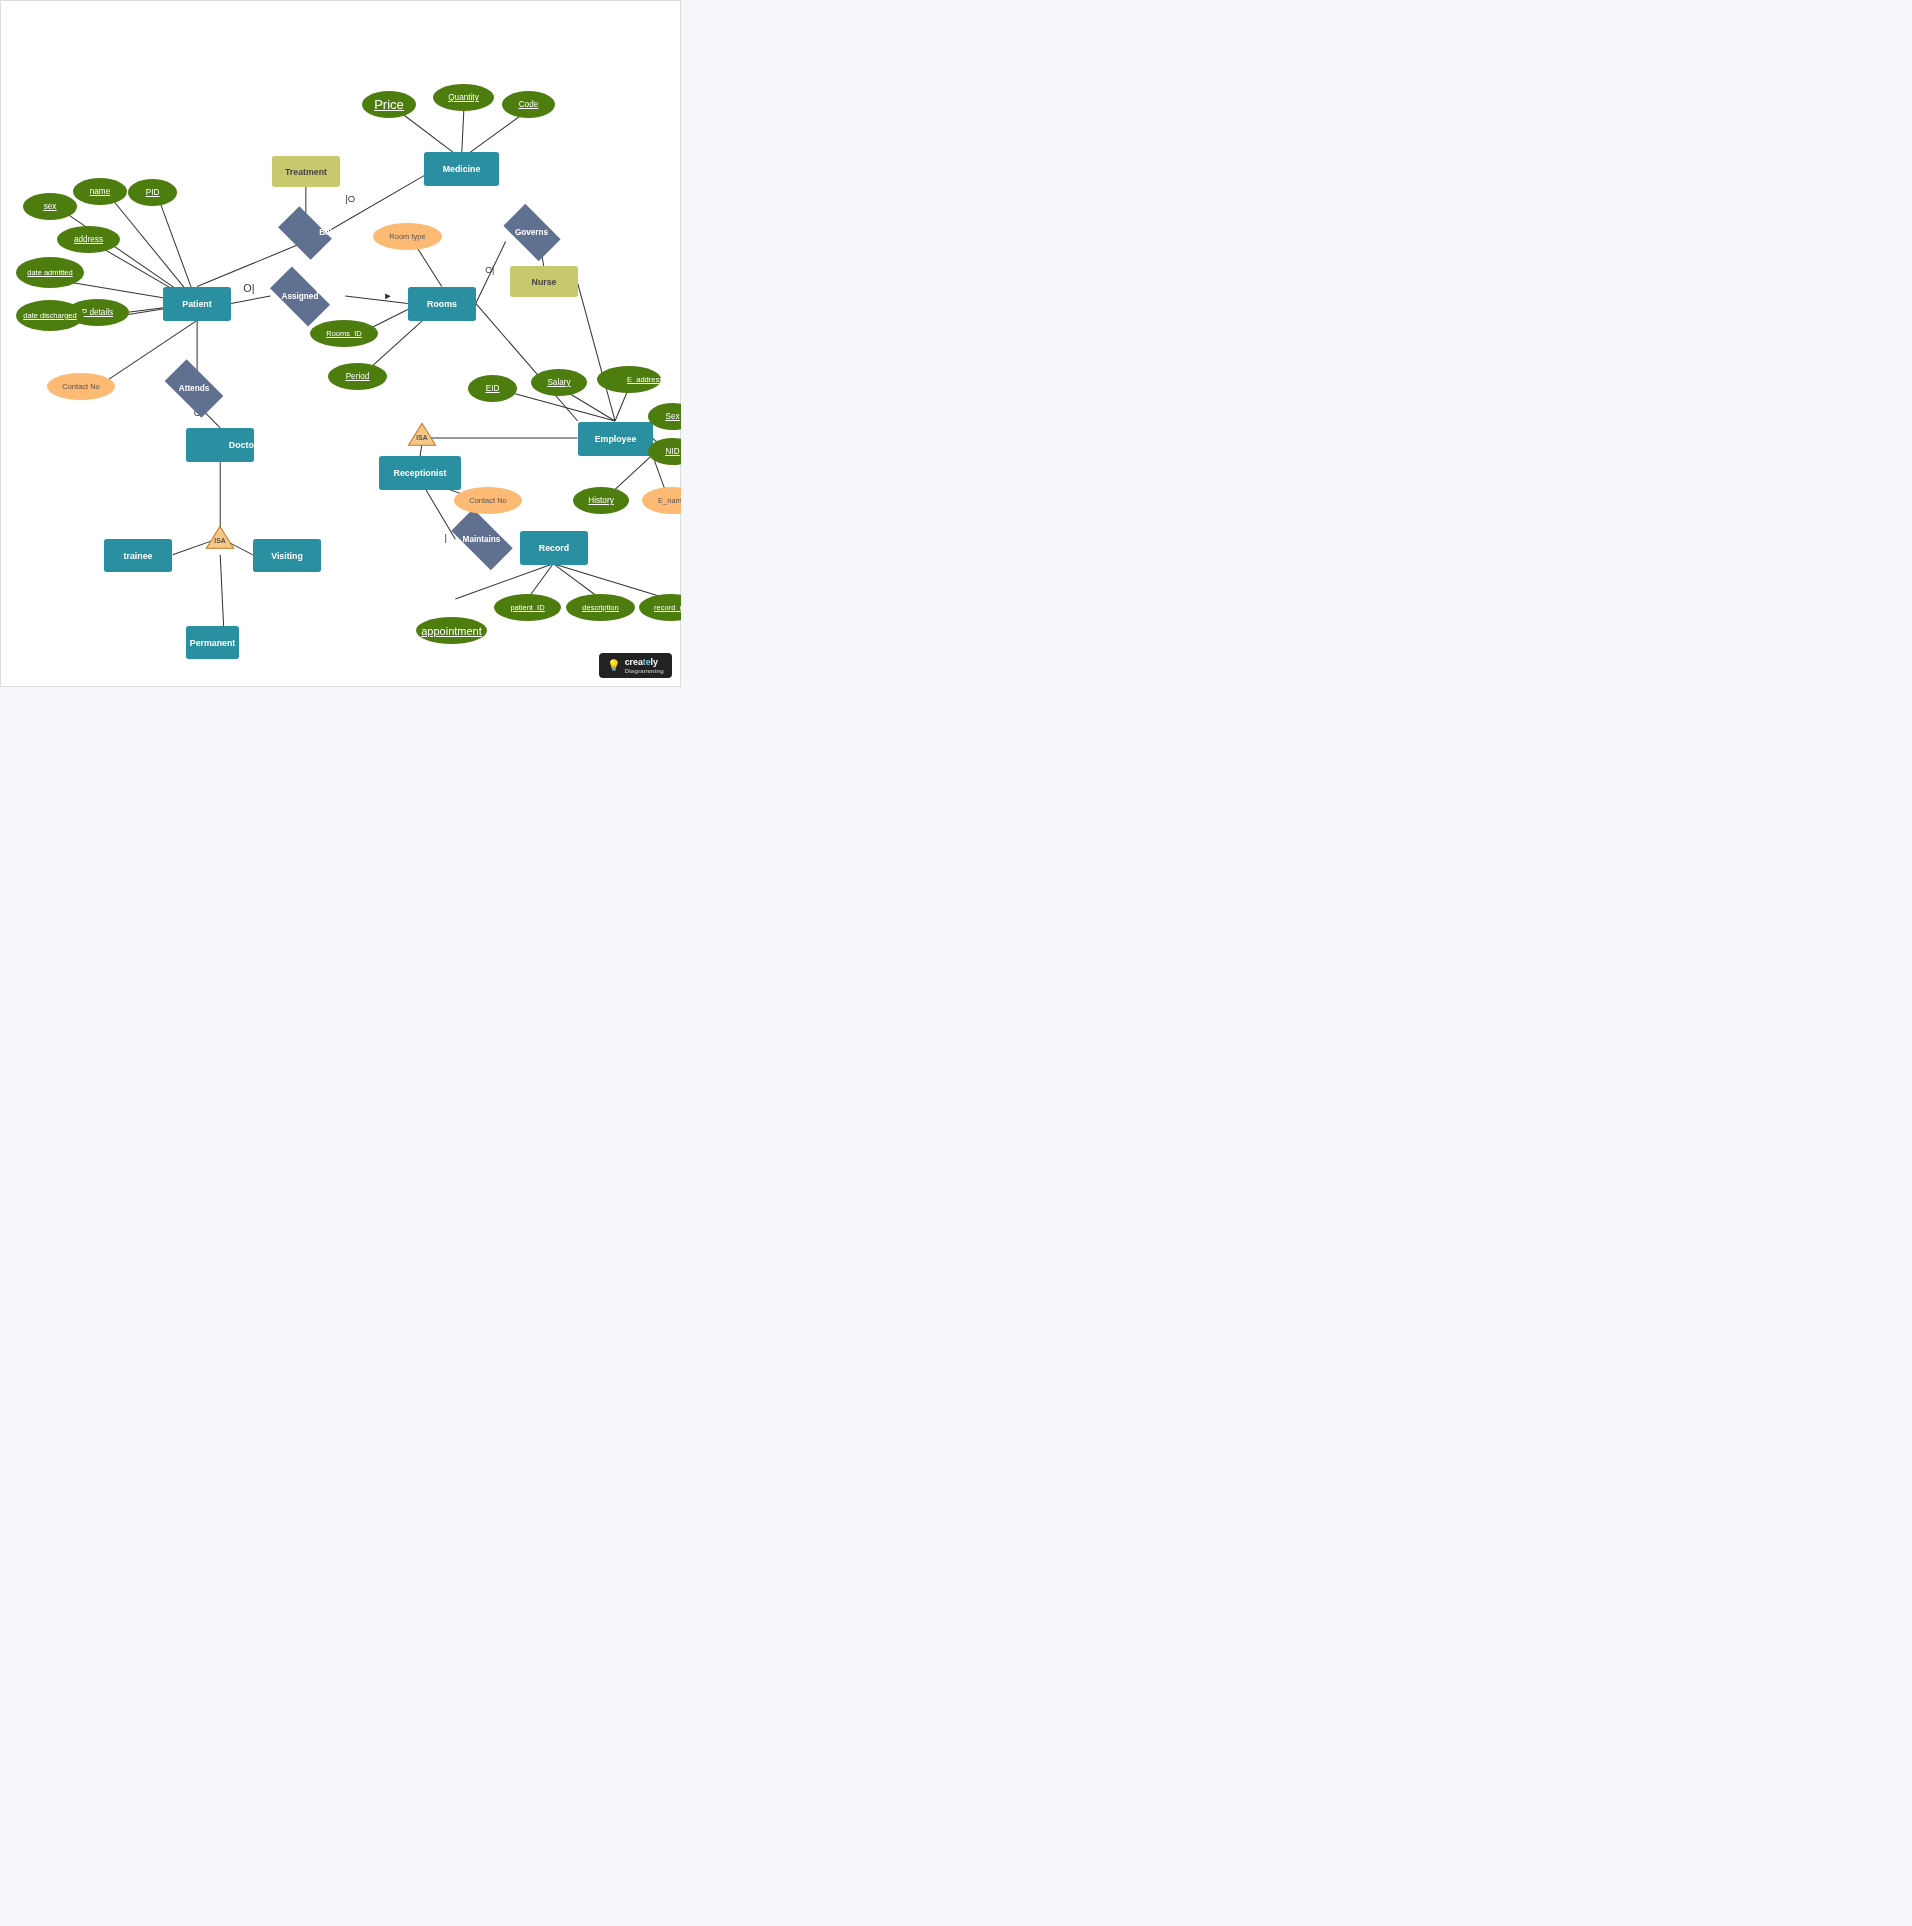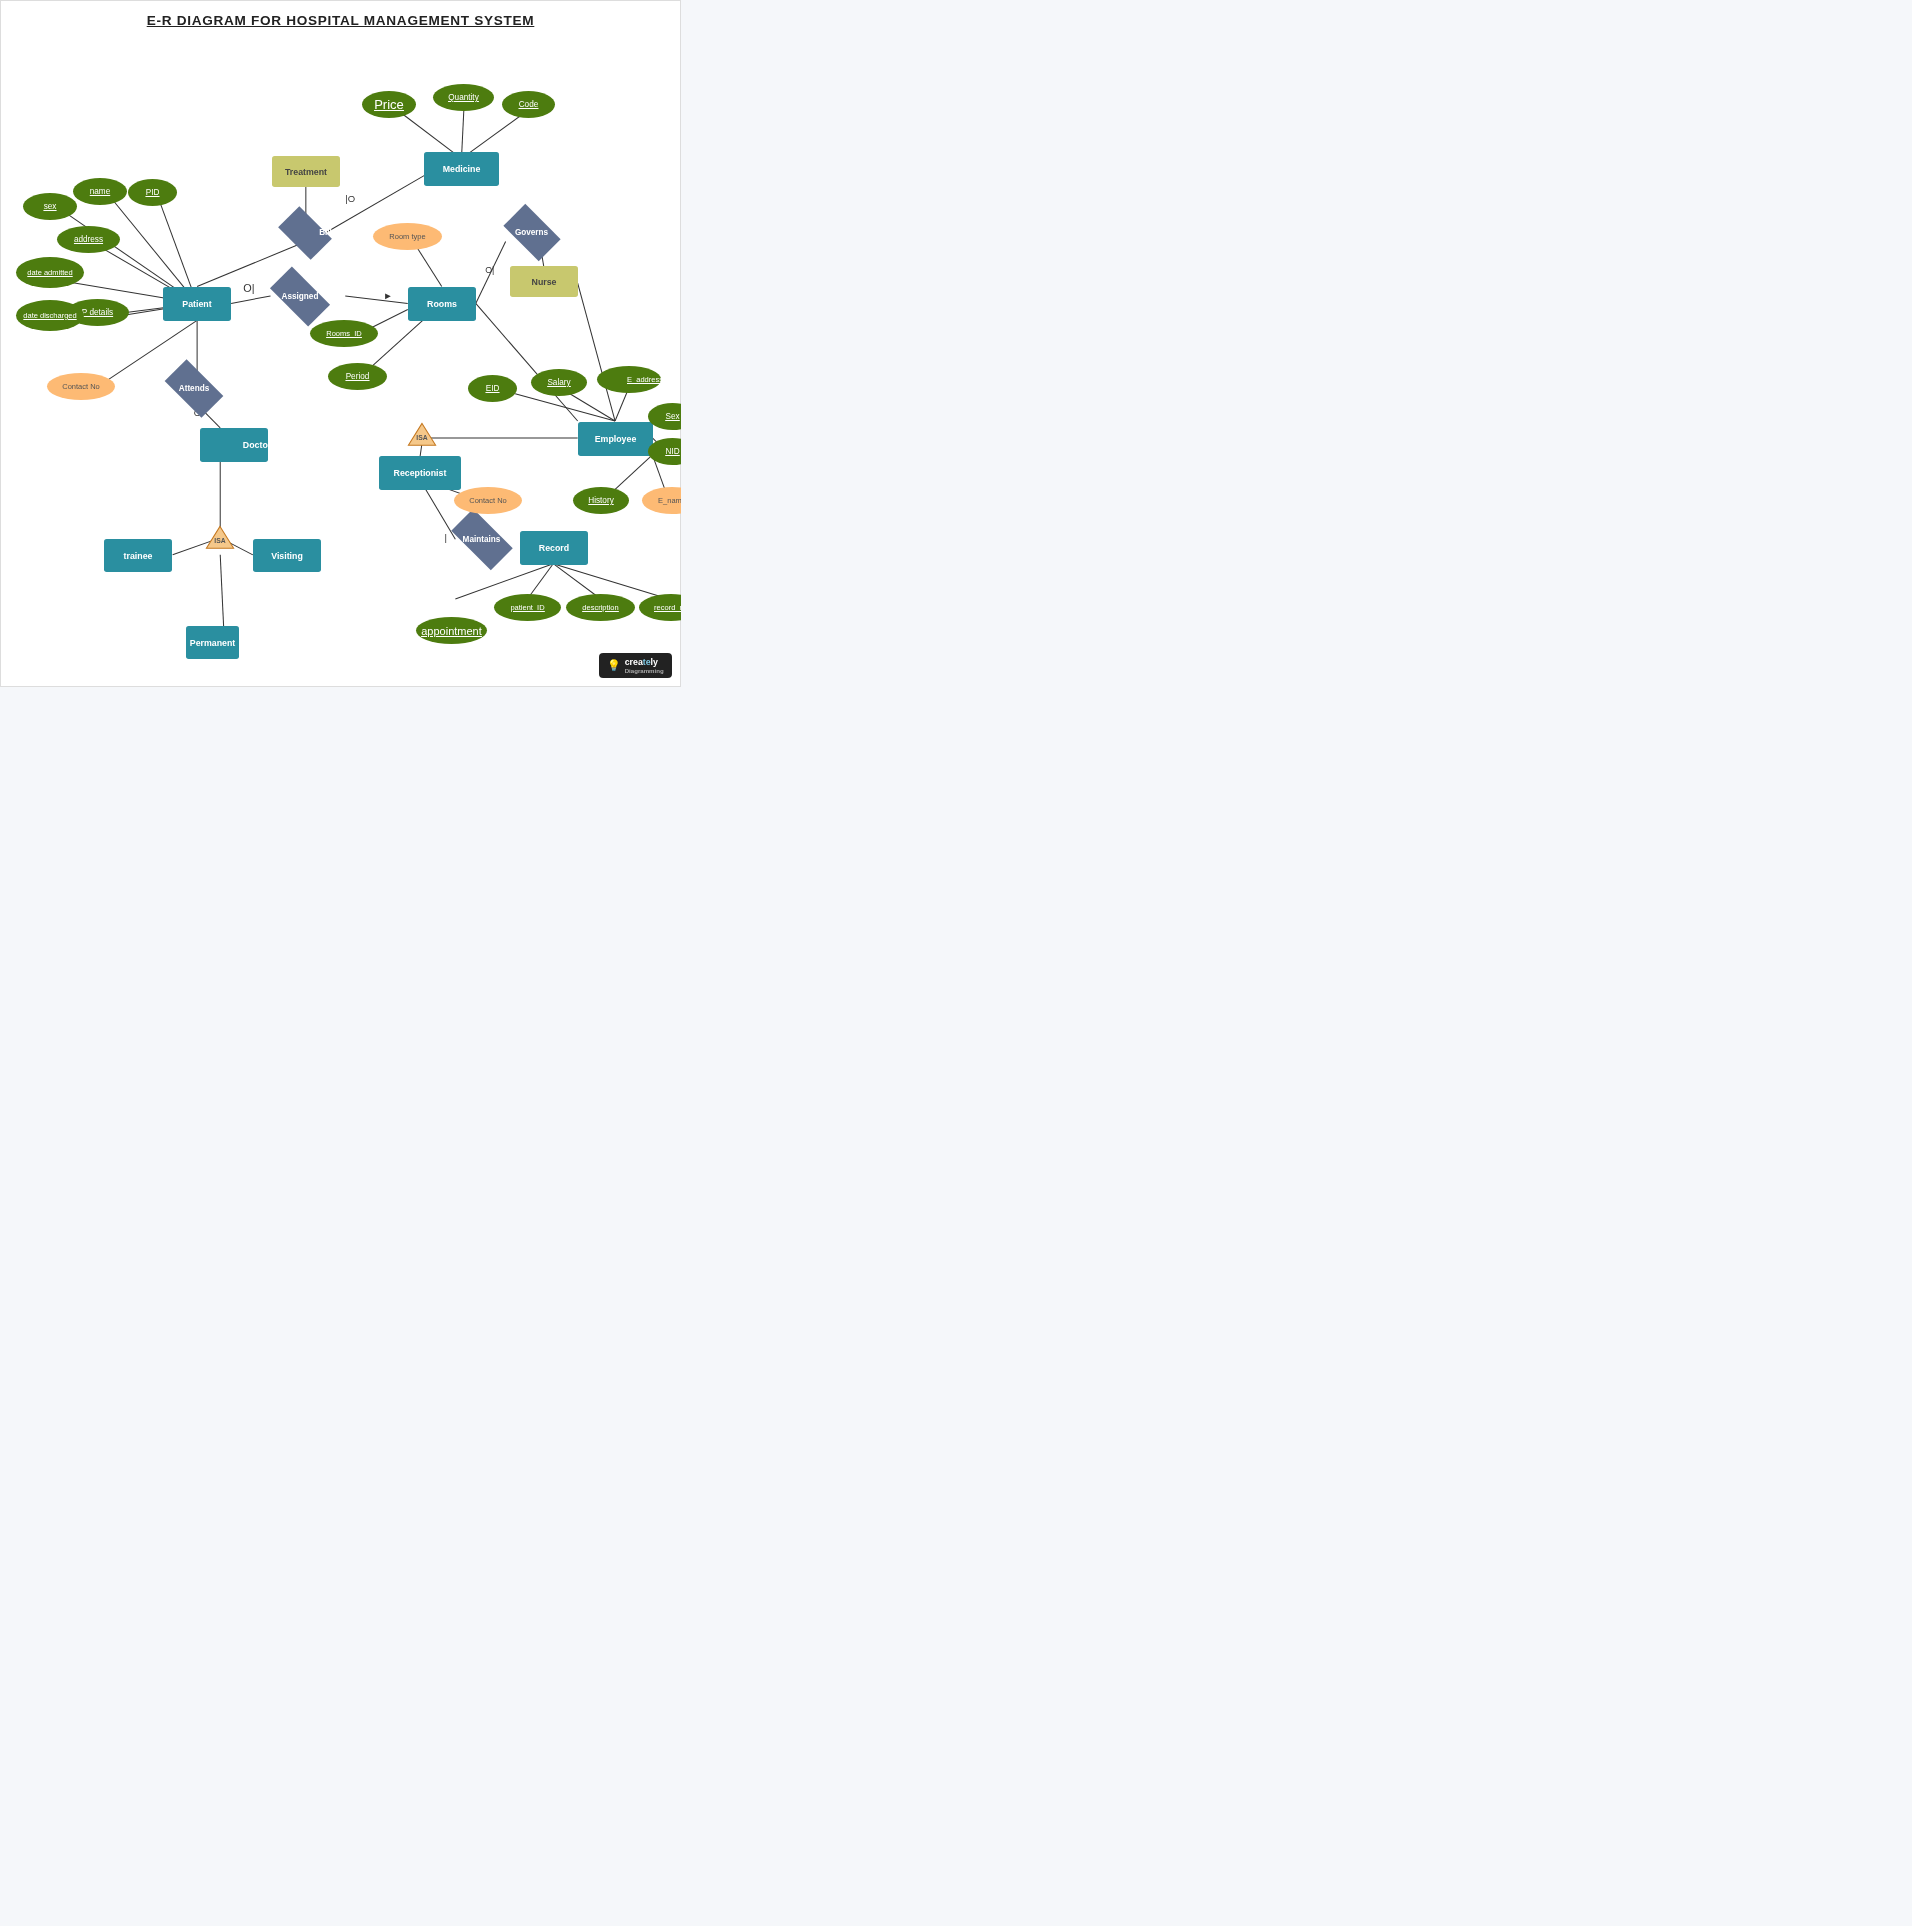--- a/index.html
+++ b/index.html
@@ -96,21 +96,20 @@
     .creately-badge .bulb {
       color: #f5c518;
       font-size: 11px;
     }
     .creately-text span { color: #7ec8e3; }
   </style>
 </head>
 <body>
 
 <div class="diagram-container">
-  <div class="title">E-R DIAGRAM FOR HOSPITAL MANAGEMENT SYSTEM</div>
 
   <svg class="connections" viewBox="0 0 998 1008" width="679" height="686">
 
     <line x1="288" y1="445" x2="92" y2="310" stroke="#333" stroke-width="1.5"></line>
     <line x1="288" y1="445" x2="160" y2="288" stroke="#333" stroke-width="1.5"></line>
     <line x1="288" y1="445" x2="231" y2="290" stroke="#333" stroke-width="1.5"></line>
     <line x1="288" y1="445" x2="142" y2="360" stroke="#333" stroke-width="1.5"></line>
     <line x1="288" y1="445" x2="90" y2="412" stroke="#333" stroke-width="1.5"></line>
     <line x1="288" y1="445" x2="157" y2="466" stroke="#333" stroke-width="1.5"></line>
     <line x1="288" y1="445" x2="90" y2="470" stroke="#333" stroke-width="1.5"></line>
@@ -188,21 +187,21 @@
 
     <text x="652" y="795" font-size="14" fill="#333">|</text>
 
     <text x="765" y="795" font-size="14" fill="#333">O|</text>
   </svg>
 
   <div class="entity entity-rect" style="left:162px;top:286px;width:68px;height:34px;">
     <span>Patient</span>
   </div>
 
-  <div class="entity entity-rect" style="left:199px;top:427px;width:68px;height:34px;padding-left:46px;">
+  <div class="entity entity-rect" style="left:185px;top:427px;width:68px;height:34px;padding-left:46px;">
     <span>Doctor</span>
   </div>
 
   <div class="entity entity-rect-olive" style="left:509px;top:265px;width:68px;height:31px;">
     <span style="color:#444;font-weight:bold;">Nurse</span>
   </div>
 
   <div class="entity entity-rect" style="left:423px;top:151px;width:75px;height:34px;">
     <span>Medicine</span>
   </div>

